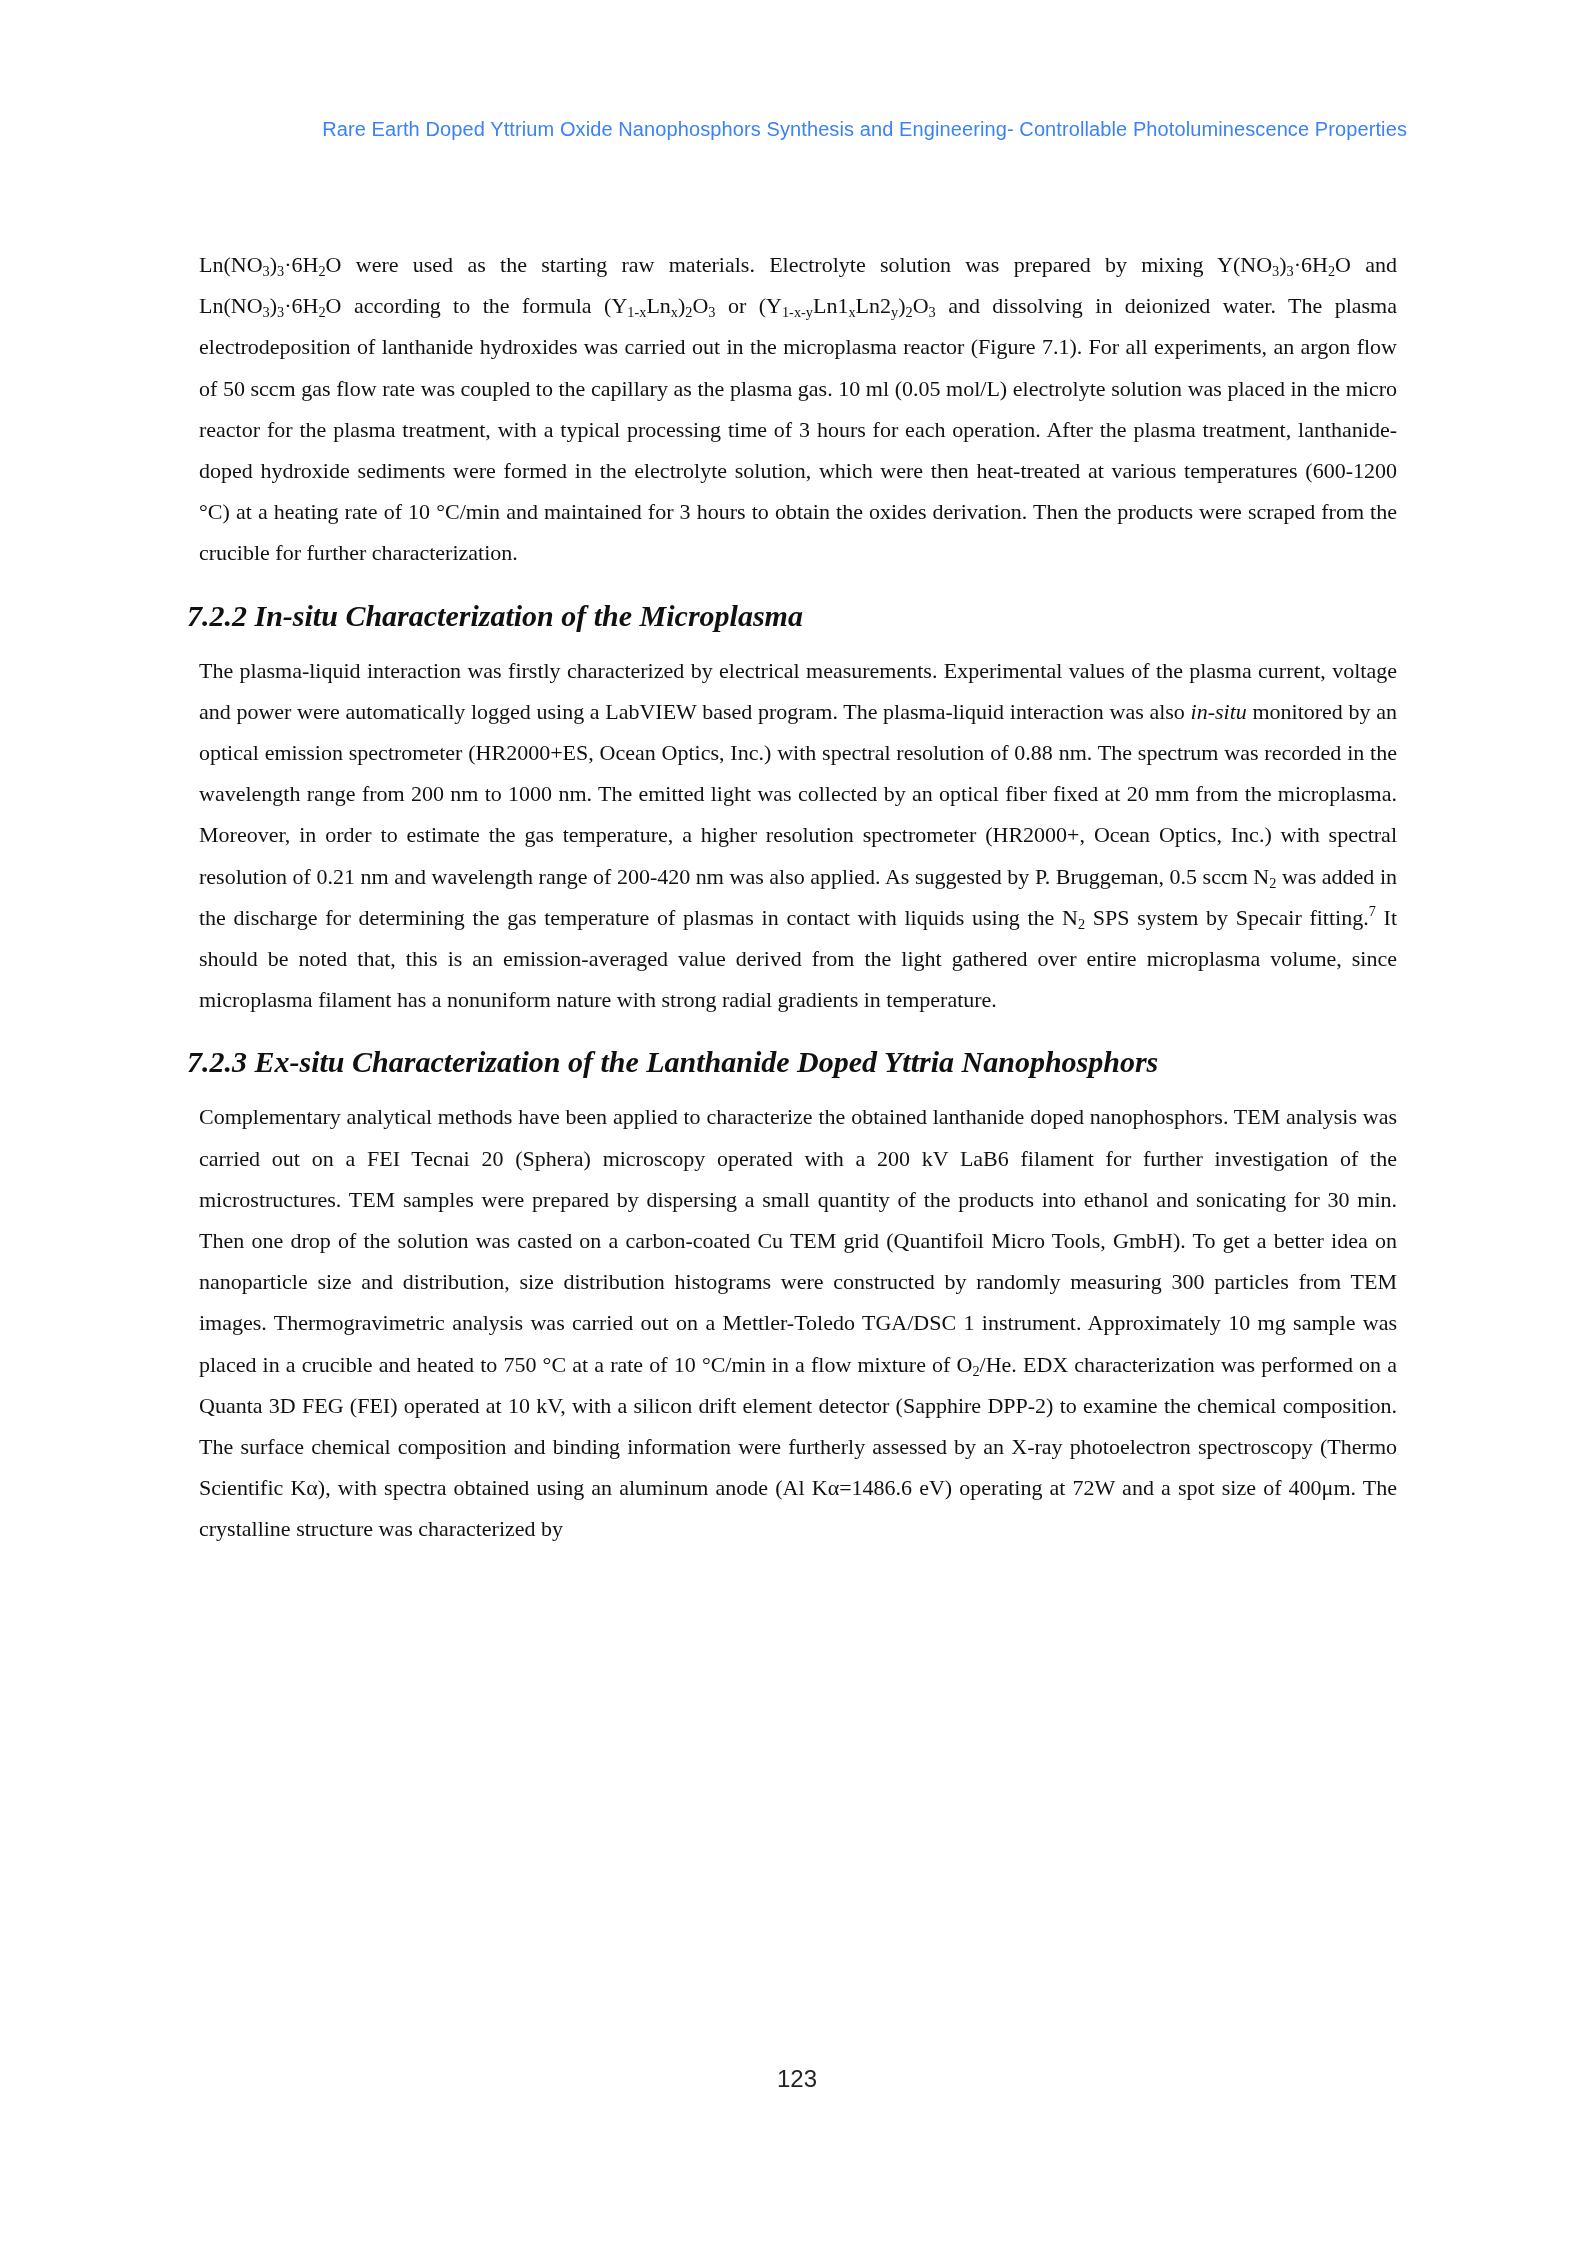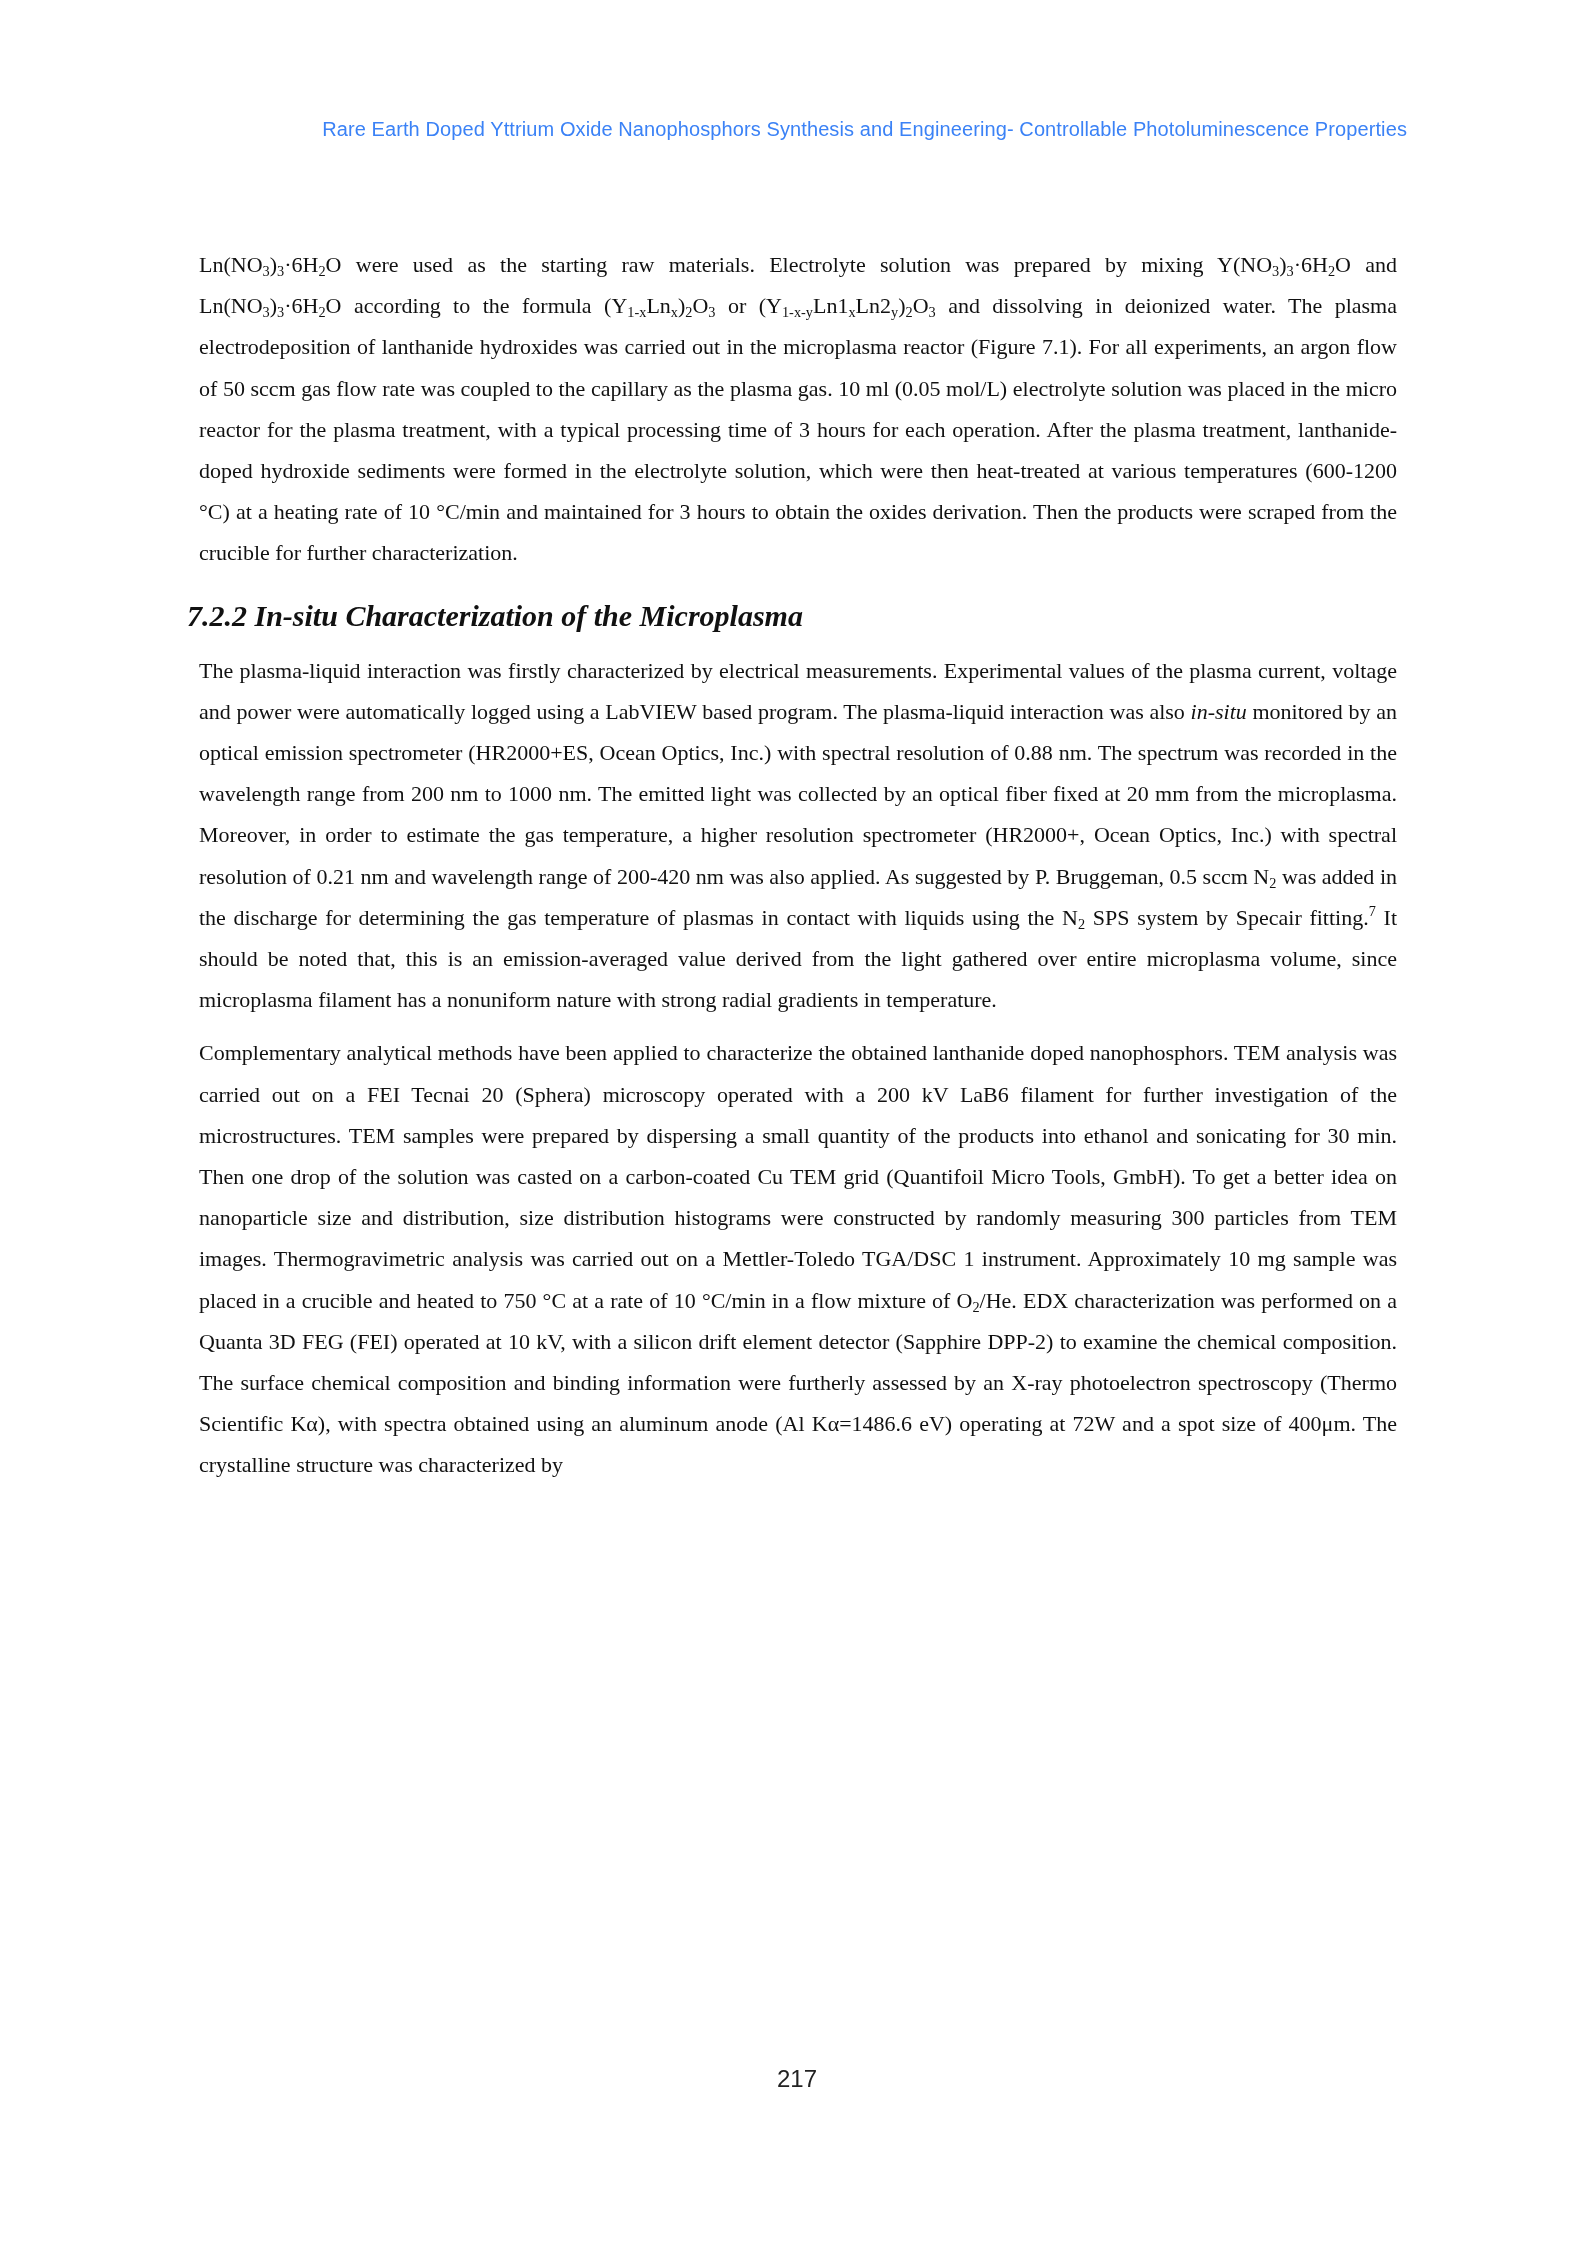--- a/index.html
+++ b/index.html
@@ -40,18 +40,19 @@
 <div class="running-header">Rare Earth Doped Yttrium Oxide Nanophosphors Synthesis and Engineering- Controllable Photoluminescence Properties</div>
 
 <div class="content">
 
   <p class="body"><span>Ln(NO</span><sub>3</sub><span>)</span><sub>3</sub><span>·6H</span><sub>2</sub><span>O were used as the starting raw materials. Electrolyte solution was prepared by mixing Y(NO</span><sub>3</sub><span>)</span><sub>3</sub><span>·6H</span><sub>2</sub><span>O and Ln(NO</span><sub>3</sub><span>)</span><sub>3</sub><span>·6H</span><sub>2</sub><span>O according to the formula (Y</span><sub>1-x</sub><span>Ln</span><sub>x</sub><span>)</span><sub>2</sub><span>O</span><sub>3</sub><span> or (Y</span><sub>1-x-y</sub><span>Ln1</span><sub>x</sub><span>Ln2</span><sub>y</sub><span>)</span><sub>2</sub><span>O</span><sub>3</sub><span> and dissolving in deionized water. The plasma electrodeposition of lanthanide hydroxides was carried out in the microplasma reactor (Figure 7.1). For all experiments, an argon flow of 50 sccm gas flow rate was coupled to the capillary as the plasma gas. 10 ml (0.05 mol/L) electrolyte solution was placed in the micro reactor for the plasma treatment, with a typical processing time of 3 hours for each operation. After the plasma treatment, lanthanide-doped hydroxide sediments were formed in the electrolyte solution, which were then heat-treated at various temperatures (600-1200 °C) at a heating rate of 10 °C/min and maintained for 3 hours to obtain the oxides derivation. Then the products were scraped from the crucible for further characterization.</span></p>
 
   <h3 class="section">7.2.2 In-situ Characterization of the Microplasma</h3>
 
   <p class="body"><span>The plasma-liquid interaction was firstly characterized by electrical measurements. Experimental values of the plasma current, voltage and power were automatically logged using a LabVIEW based program. The plasma-liquid interaction was also </span><i>in-situ</i><span> monitored by an optical emission spectrometer (HR2000+ES, Ocean Optics, Inc.) with spectral resolution of 0.88 nm. The spectrum was recorded in the wavelength range from 200 nm to 1000 nm. The emitted light was collected by an optical fiber fixed at 20 mm from the microplasma. Moreover, in order to estimate the gas temperature, a higher resolution spectrometer (HR2000+, Ocean Optics, Inc.) with spectral resolution of 0.21 nm and wavelength range of 200-420 nm was also applied. As suggested by P. Bruggeman, 0.5 sccm N</span><sub>2</sub><span> was added in the discharge for determining the gas temperature of plasmas in contact with liquids using the N</span><sub>2</sub><span> SPS system by Specair fitting.</span><sup>7</sup><span> It should be noted that, this is an emission-averaged value derived from the light gathered over entire microplasma volume, since microplasma filament has a nonuniform nature with strong radial gradients in temperature.</span></p>
 
+  <h3 class="section">7.2.3 Ex-situ Characterization of the Lanthanide Doped Yttria Nanophosphors</h3>
 
   <p class="body"><span>Complementary analytical methods have been applied to characterize the obtained lanthanide doped nanophosphors. TEM analysis was carried out on a FEI Tecnai 20 (Sphera) microscopy operated with a 200 kV LaB6 filament for further investigation of the microstructures. TEM samples were prepared by dispersing a small quantity of the products into ethanol and sonicating for 30 min. Then one drop of the solution was casted on a carbon-coated Cu TEM grid (Quantifoil Micro Tools, GmbH). To get a better idea on nanoparticle size and distribution, size distribution histograms were constructed by randomly measuring 300 particles from TEM images. Thermogravimetric analysis was carried out on a Mettler-Toledo TGA/DSC 1 instrument. Approximately 10 mg sample was placed in a crucible and heated to 750 °C at a rate of 10 °C/min in a flow mixture of O</span><sub>2</sub><span>/He. EDX characterization was performed on a Quanta 3D FEG (FEI) operated at 10 kV, with a silicon drift element detector (Sapphire DPP-2) to examine the chemical composition. The surface chemical composition and binding information were furtherly assessed by an X-ray photoelectron spectroscopy (Thermo Scientific Kα), with spectra obtained using an aluminum anode (Al Kα=1486.6 eV) operating at 72W and a spot size of 400μm. The crystalline structure was characterized by</span></p>
 
 </div>
 
-<div class="page-number">217</div>
+<div class="page-number">123</div>
 
 </body></html>

